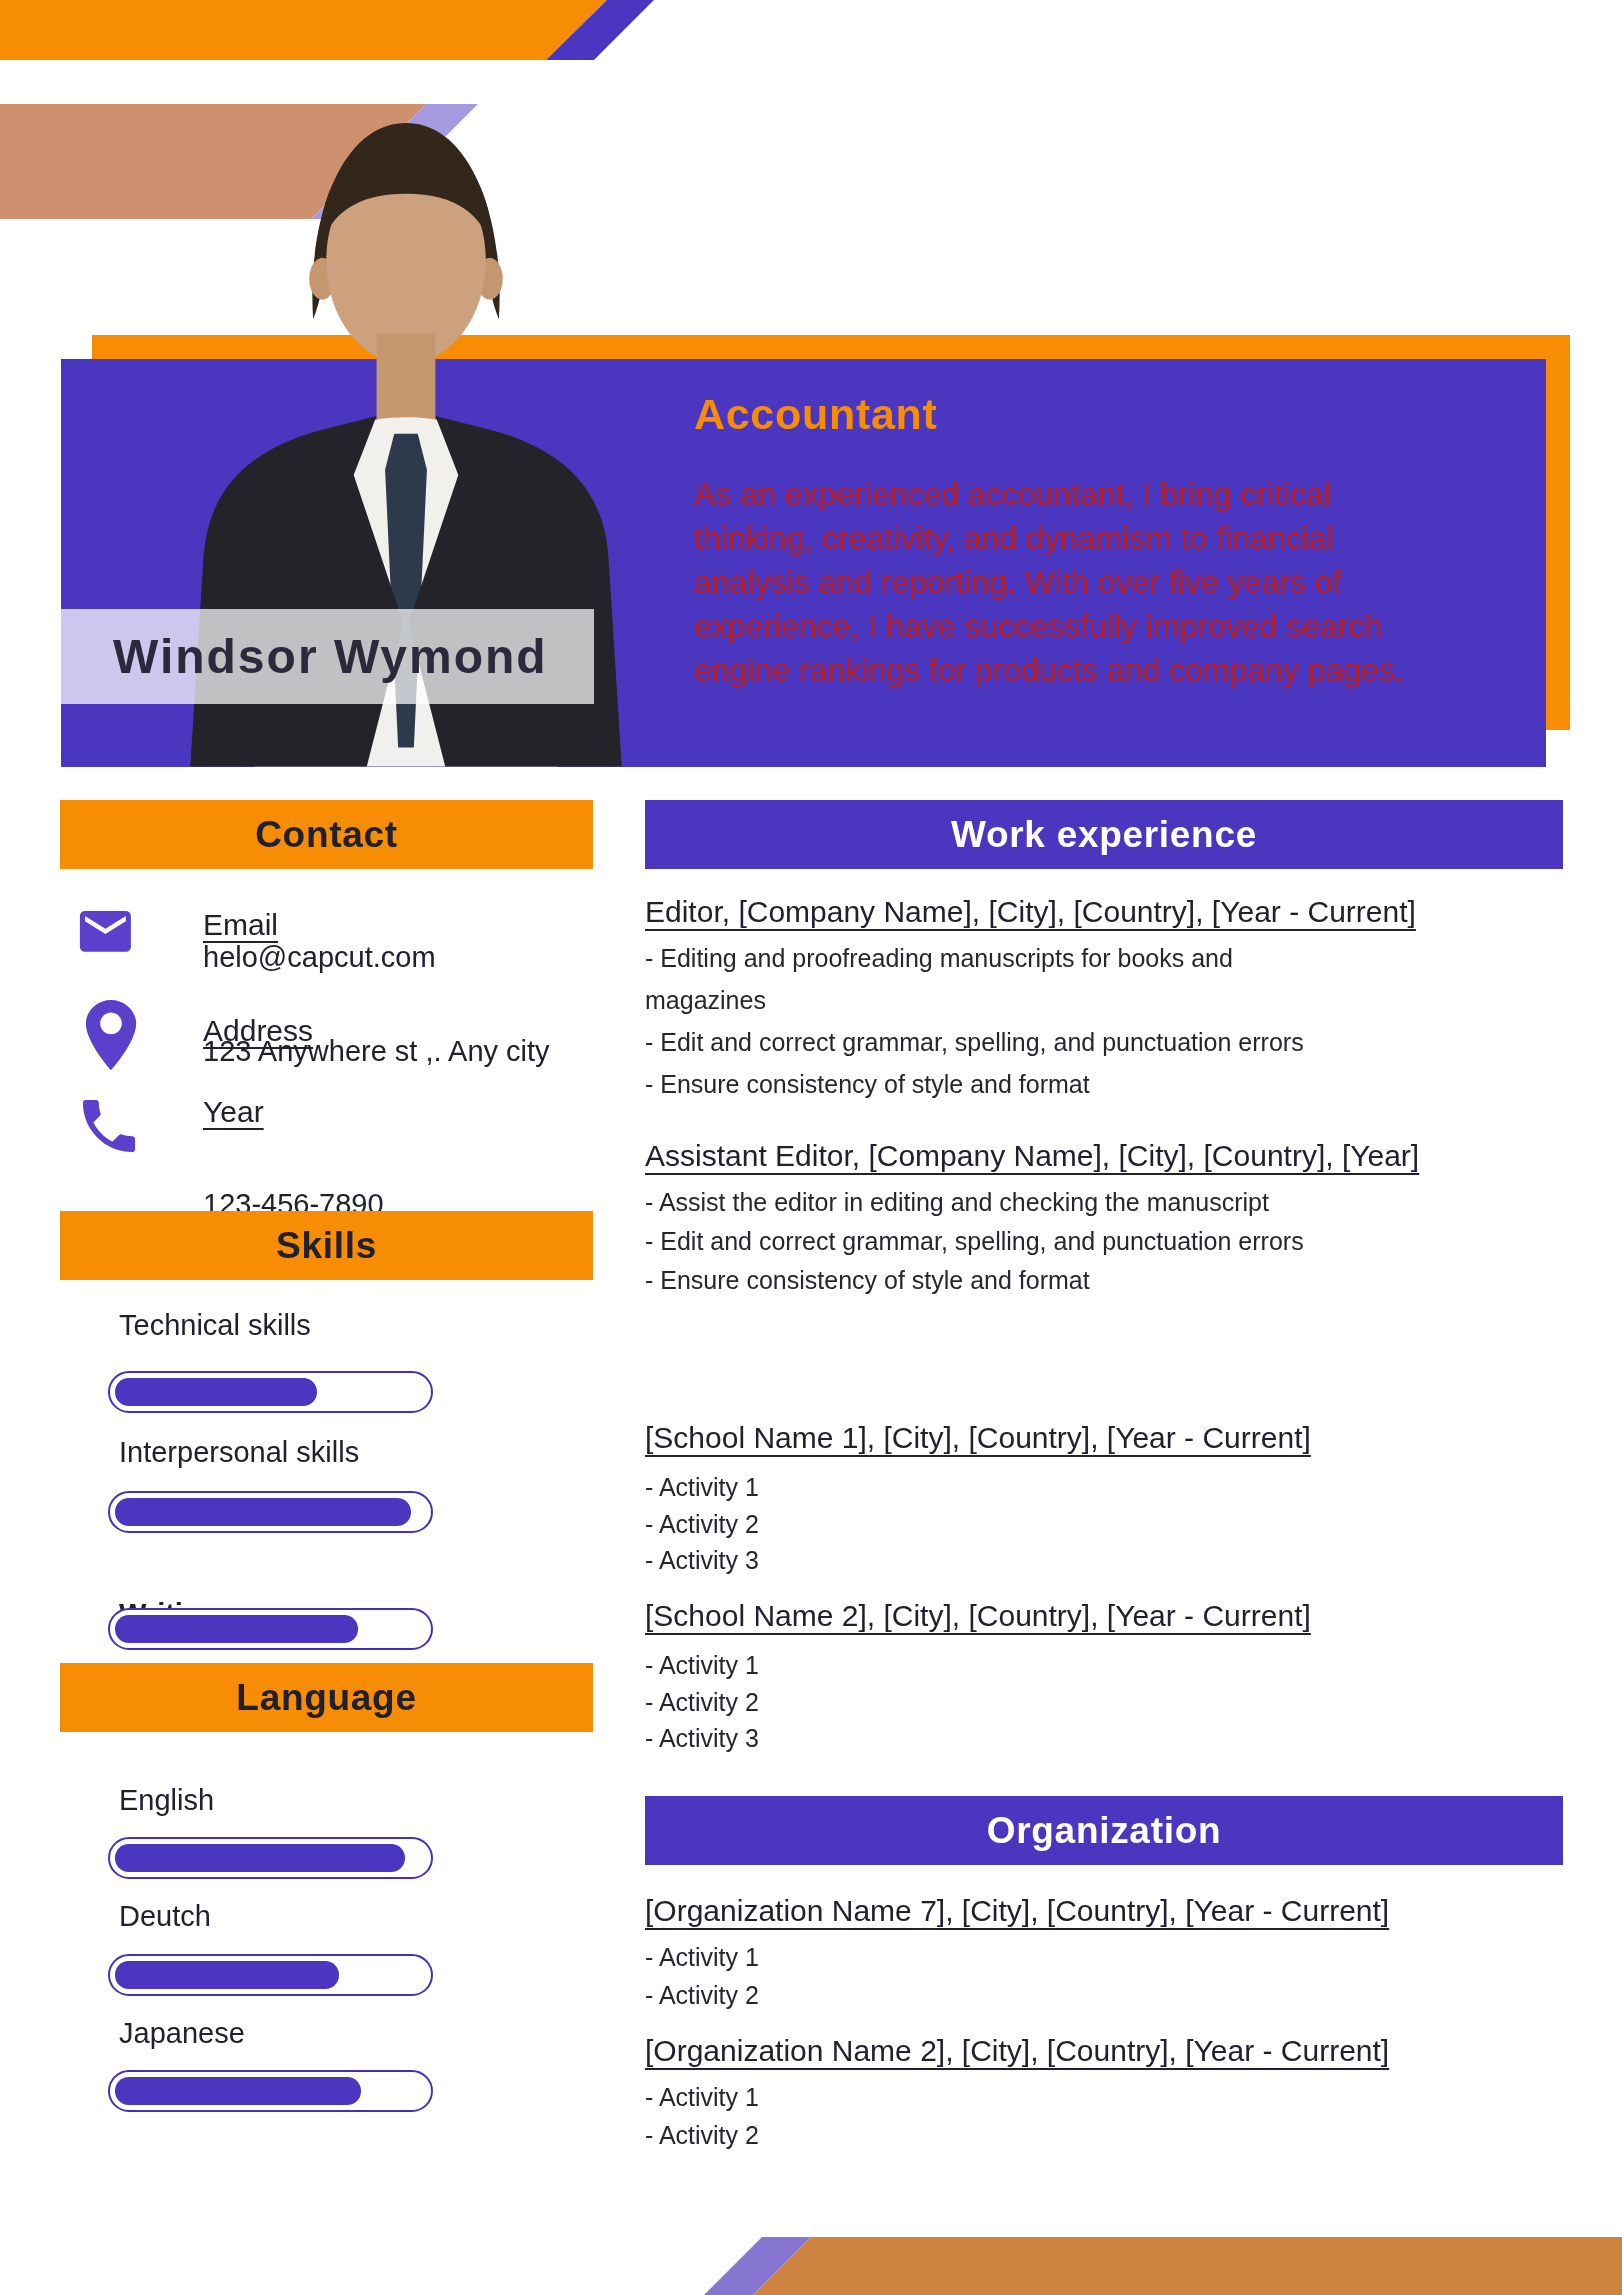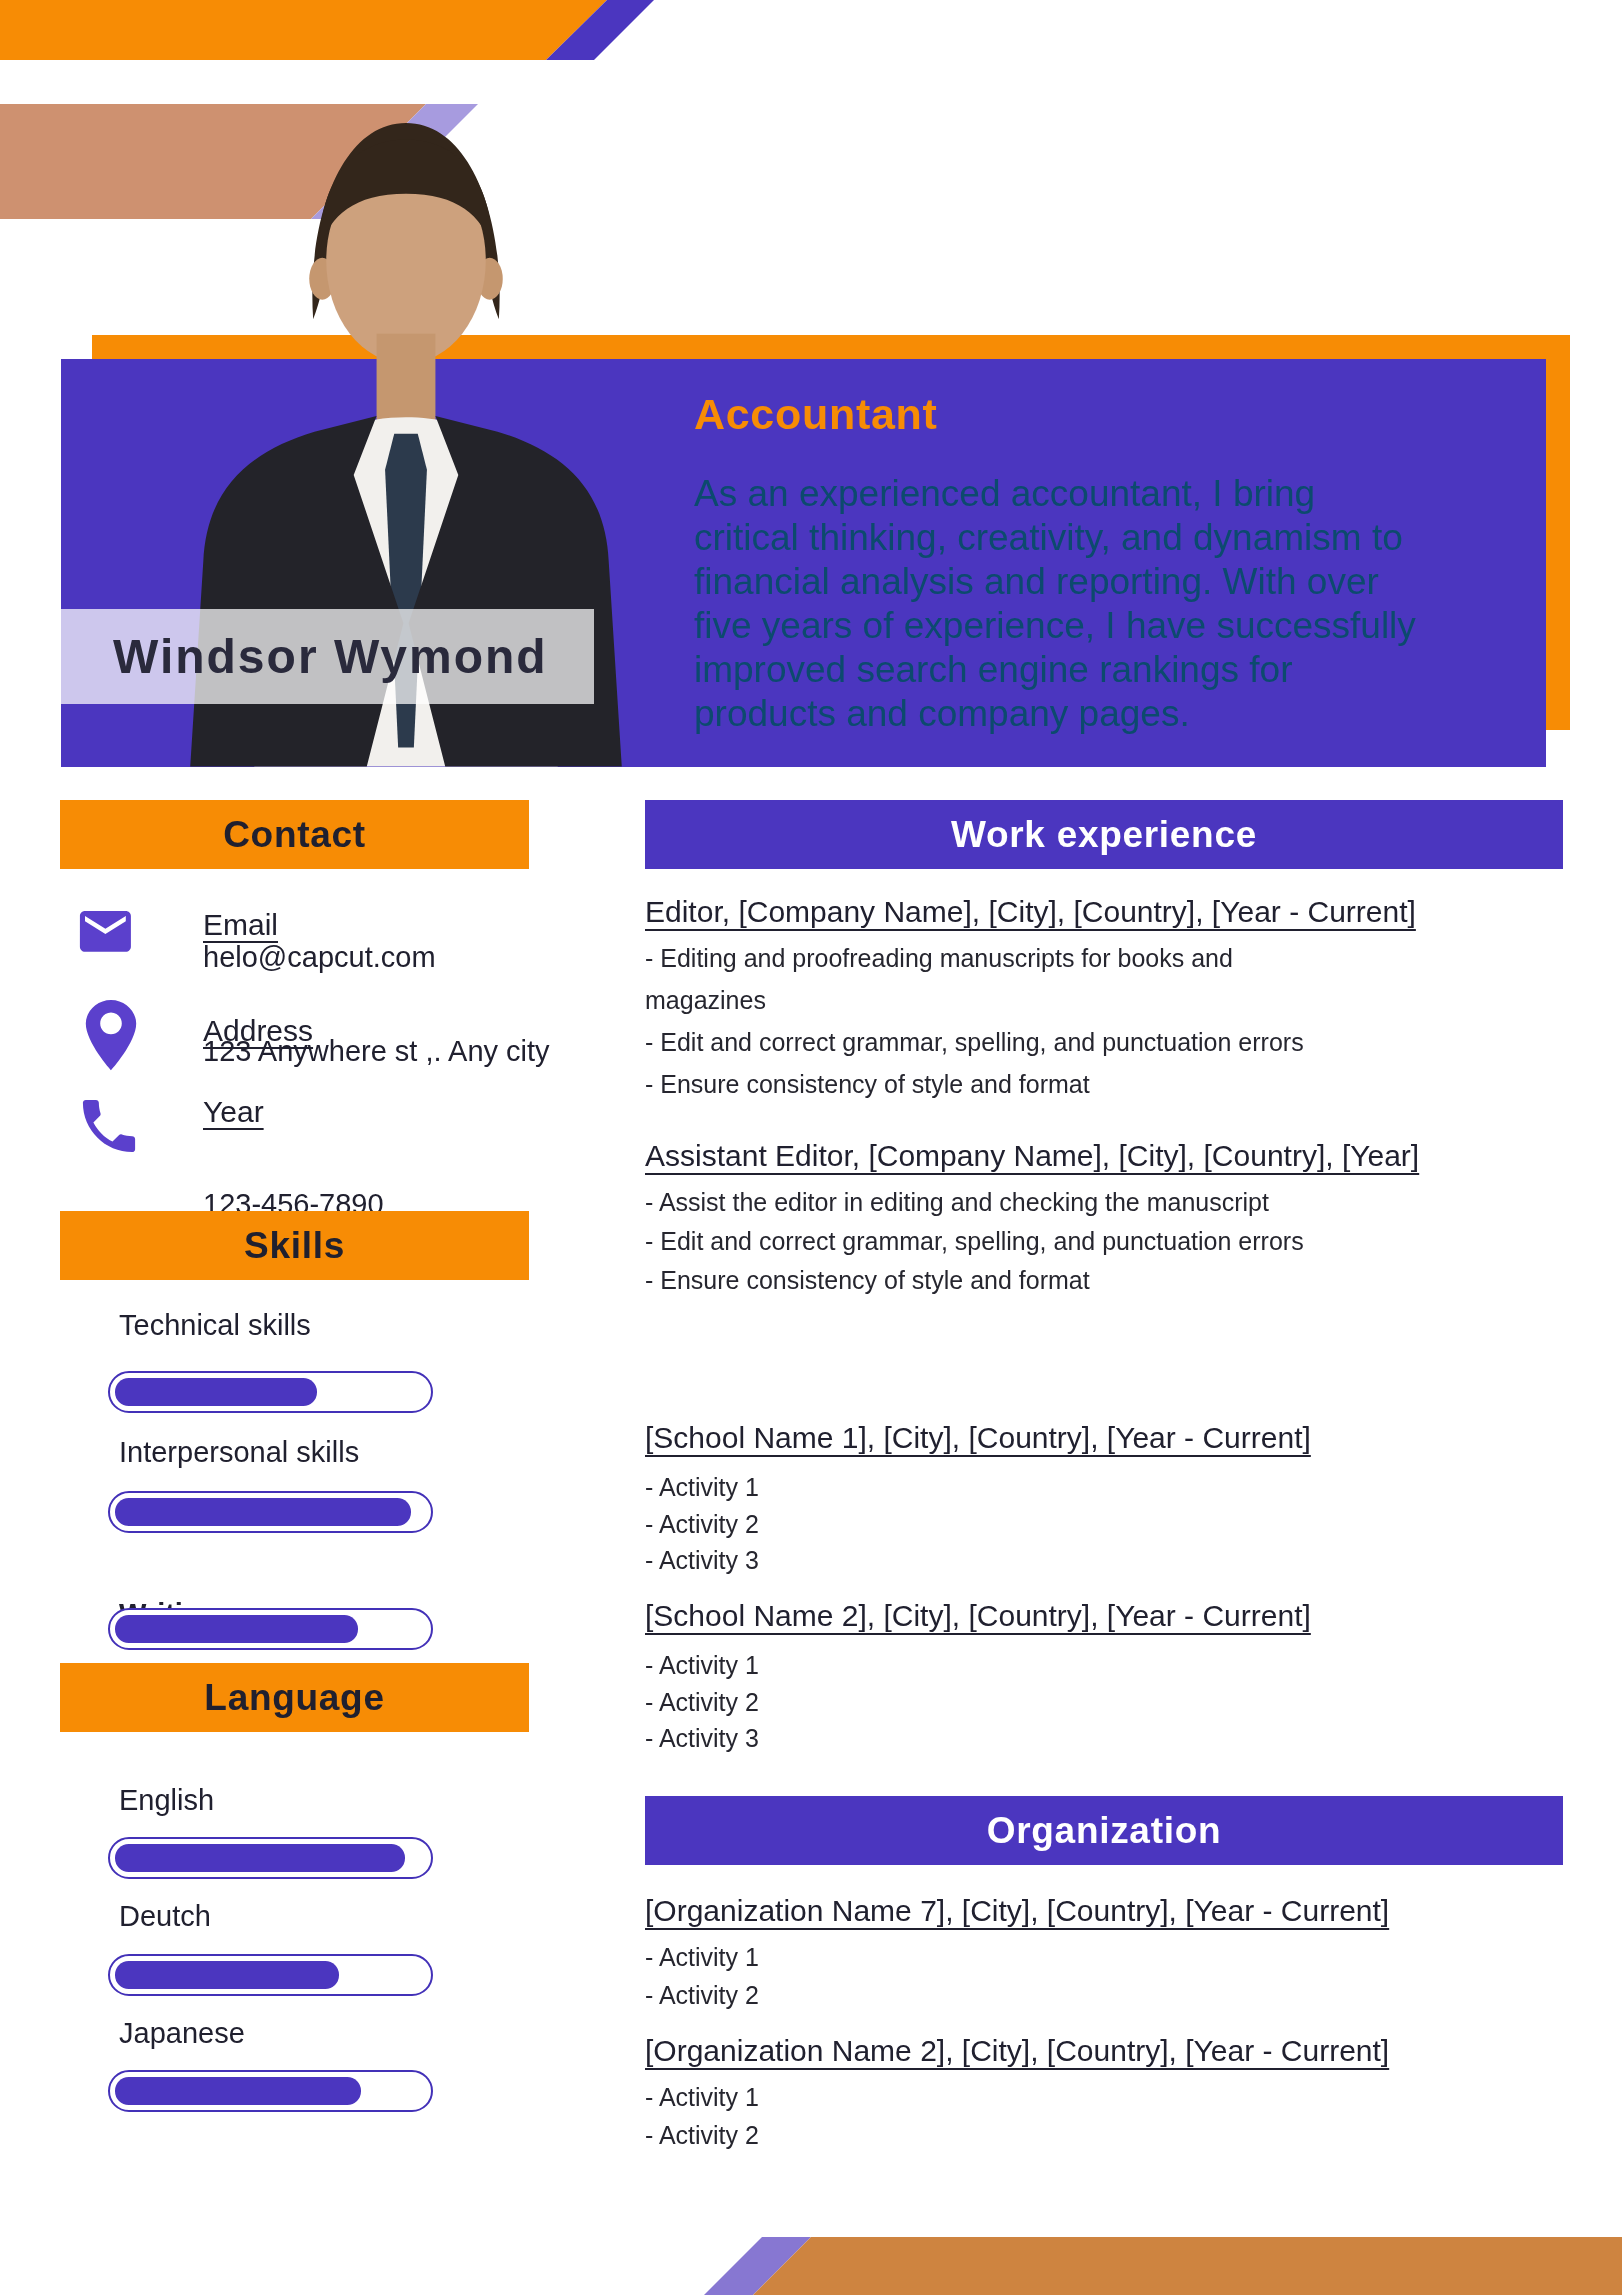--- a/index.html
+++ b/index.html
@@ -21,24 +21,24 @@
   .bottom-tan{left:0;top:0;width:968px;height:59px;background:#CE8440;
       clip-path:polygon(157px 0,968px 0,968px 59px,98px 59px);}
   
   .hdr-orange{left:92px;top:335px;width:1478px;height:395px;background:#F78C05;}
   .hdr-purple{left:61px;top:359px;width:1485px;height:408px;background:#4B36BF;}
   .portrait{left:151px;top:103px;width:510px;height:664px;}
   .name-bar{left:61px;top:609px;width:533px;height:95px;background:rgba(255,255,255,0.72);}
   .name-text{position:absolute;left:52px;top:0;line-height:95px;font-size:48px;font-weight:bold;
       letter-spacing:2px;color:#2A2A3C;white-space:nowrap;}
   .job-title{left:694px;top:390px;font-size:43px;font-weight:bold;color:#F78C05;letter-spacing:0.7px;}
-  .summary{left:694px;top:472px;width:733px;font-size:37px;line-height:44px;color:#0c4a6e;}
+  .summary{left:694px;top:472px;width:733px;font-size:32px;line-height:44px;color:#b91c1c;}
   
   .bar{height:69px;text-align:center;line-height:69px;font-size:37px;font-weight:bold;letter-spacing:0.7px;}
-  .bar.left{left:60px;width:469px;background:#F78C05;color:#20202F;}
+  .bar.left{left:60px;width:533px;background:#F78C05;color:#20202F;}
   .bar.right{left:645px;width:918px;background:#4B36BF;color:#ffffff;}
   
   .c-label{left:203px;font-size:30px;font-weight:500;color:#20202F;text-decoration:underline;
       text-decoration-thickness:2px;text-underline-offset:5.9px;}
   .c-value{left:203px;font-size:29px;color:#20202F;}
   .icon{position:absolute;}
   
   .m-label{left:119px;font-size:29px;color:#20202F;}
   .track{left:108px;width:325px;height:42px;border:2.6px solid #4331B8;border-radius:22px;
       background:#ffffff;box-sizing:border-box;padding:4.6px;}

